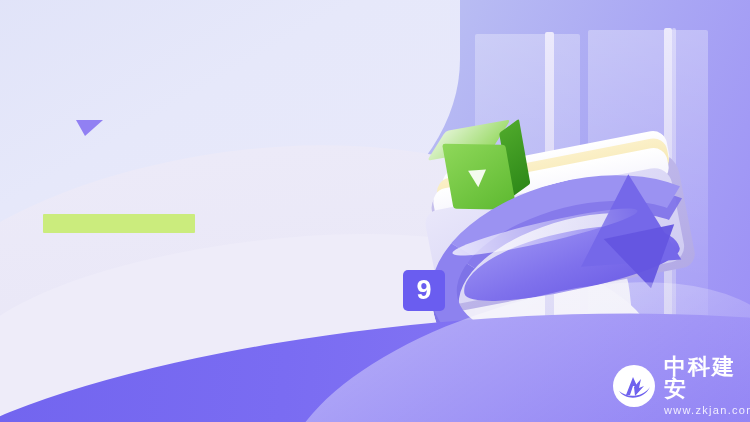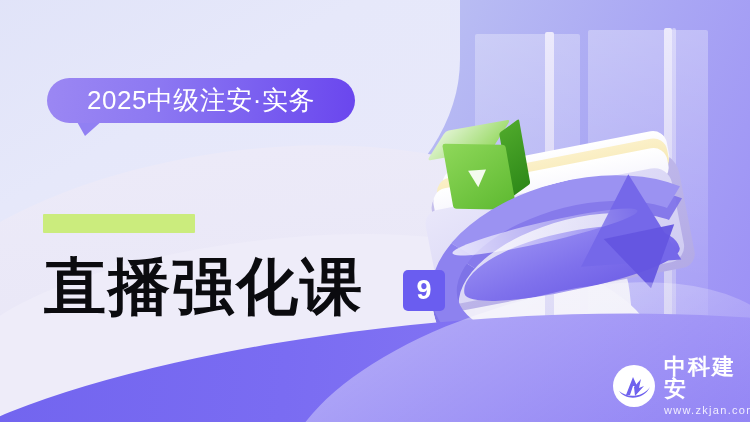--- a/index.html
+++ b/index.html
@@ -243,26 +243,22 @@
     <div class="arrow-head"></div>
     <div class="arrow-head-sh"></div>
     <div class="arrow-gloss"></div>
   </div>
 
   <div class="bottom-band"></div>
   <div class="bottom-band-edge"></div>
   <div class="band-gloss"></div>
 
   <div class="pill-tail"></div>
-  <div class="pill">
-    <span class="pill-text">2025中级注安·实务</span>
-  </div>
 
   <div class="hl"></div>
-  <div class="title2">直播强化课</div>
 
   <div class="numbadge">
     <span>9</span>
   </div>
 
   <div class="logo">
     <div class="logo-mark">
       <svg width="42" height="42" viewBox="0 0 42 42" aria-hidden="true">
         <path d="M13 30 L20 12 L24 21 L20 21 L17 30 Z" fill="#6f62ee"></path>
         <path d="M21 22 L28 14 L26 23 L31 21 L22 31 Z" fill="#6f62ee"></path>

